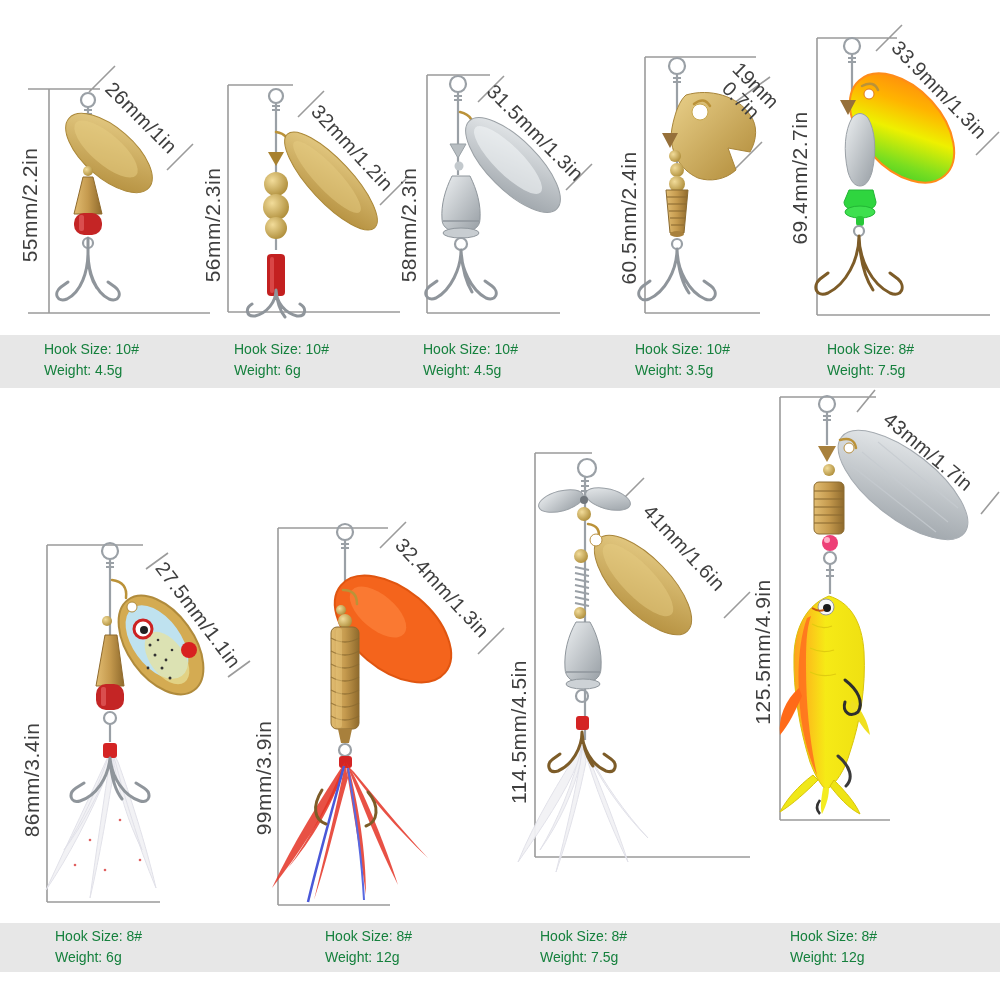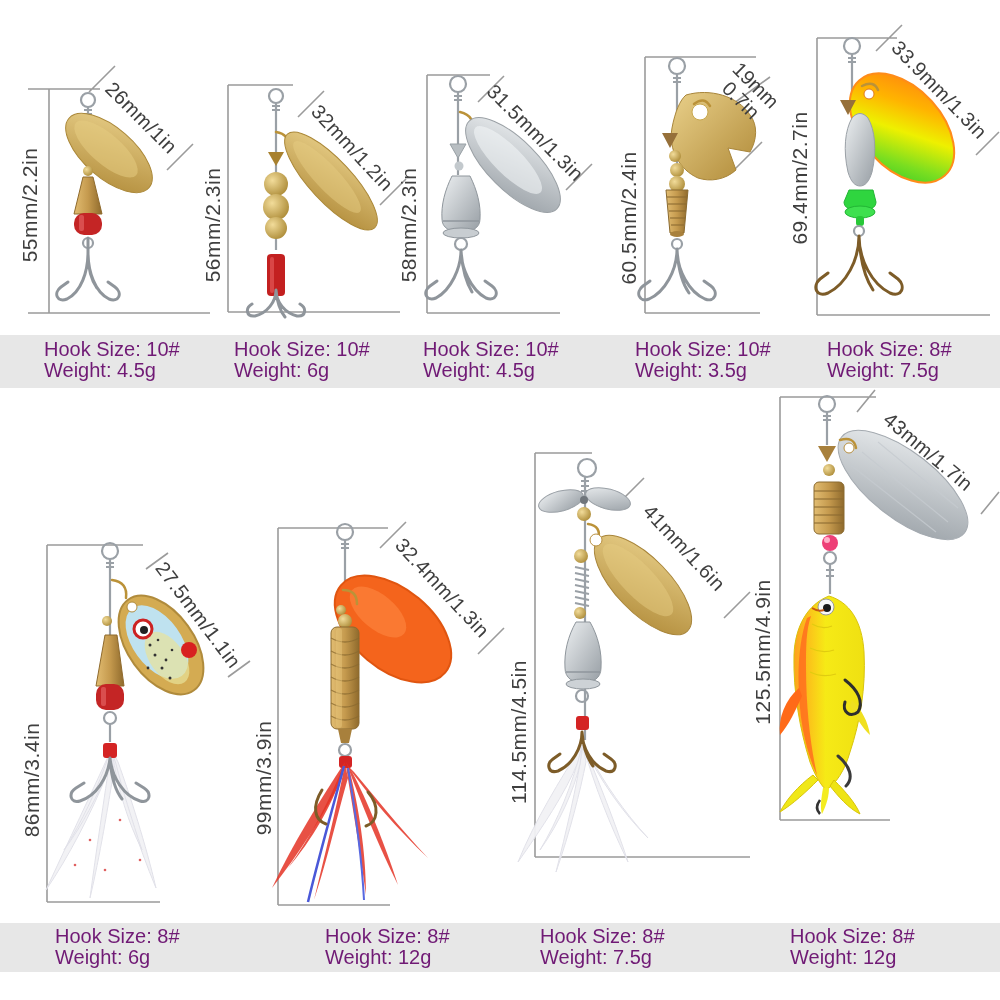--- a/index.html
+++ b/index.html
@@ -1,19 +1,19 @@
 <!DOCTYPE html>
 <html><head>
 <meta charset="utf-8">
 <style>
   html,body{margin:0;padding:0;background:#fff;}
   #app{position:relative;width:1000px;height:1000px;background:#fff;overflow:hidden;
        font-family:"Liberation Sans",sans-serif;}
   .bar{position:absolute;left:0;width:1000px;background:#e7e7e7;}
-  .caption{position:absolute;color:#701a75;font-size:20px;line-height:21px;white-space:nowrap;}
+  .caption{position:absolute;color:#15803d;font-size:14px;line-height:21px;white-space:nowrap;}
   .lbl{position:absolute;white-space:nowrap;color:#3f3f3f;}
   .lv{font-size:21px;letter-spacing:.5px;}
   .ld{font-size:20px;letter-spacing:.5px;}
   .ld2{font-size:20px;text-align:center;line-height:21px;}
   svg{position:absolute;left:0;top:0;}
   .dim{stroke:#9b9b9b;stroke-width:1.6;fill:none;}
   .wire{stroke:#9aa0a6;stroke-width:2.2;fill:none;}
   .hookS{stroke:#8f959b;stroke-width:3;fill:none;stroke-linecap:round;}
   .hookB{stroke:#7d5c28;stroke-width:3;fill:none;stroke-linecap:round;}
   .goldwire{stroke:#bb9238;stroke-width:2.5;fill:none;stroke-linecap:round;}

